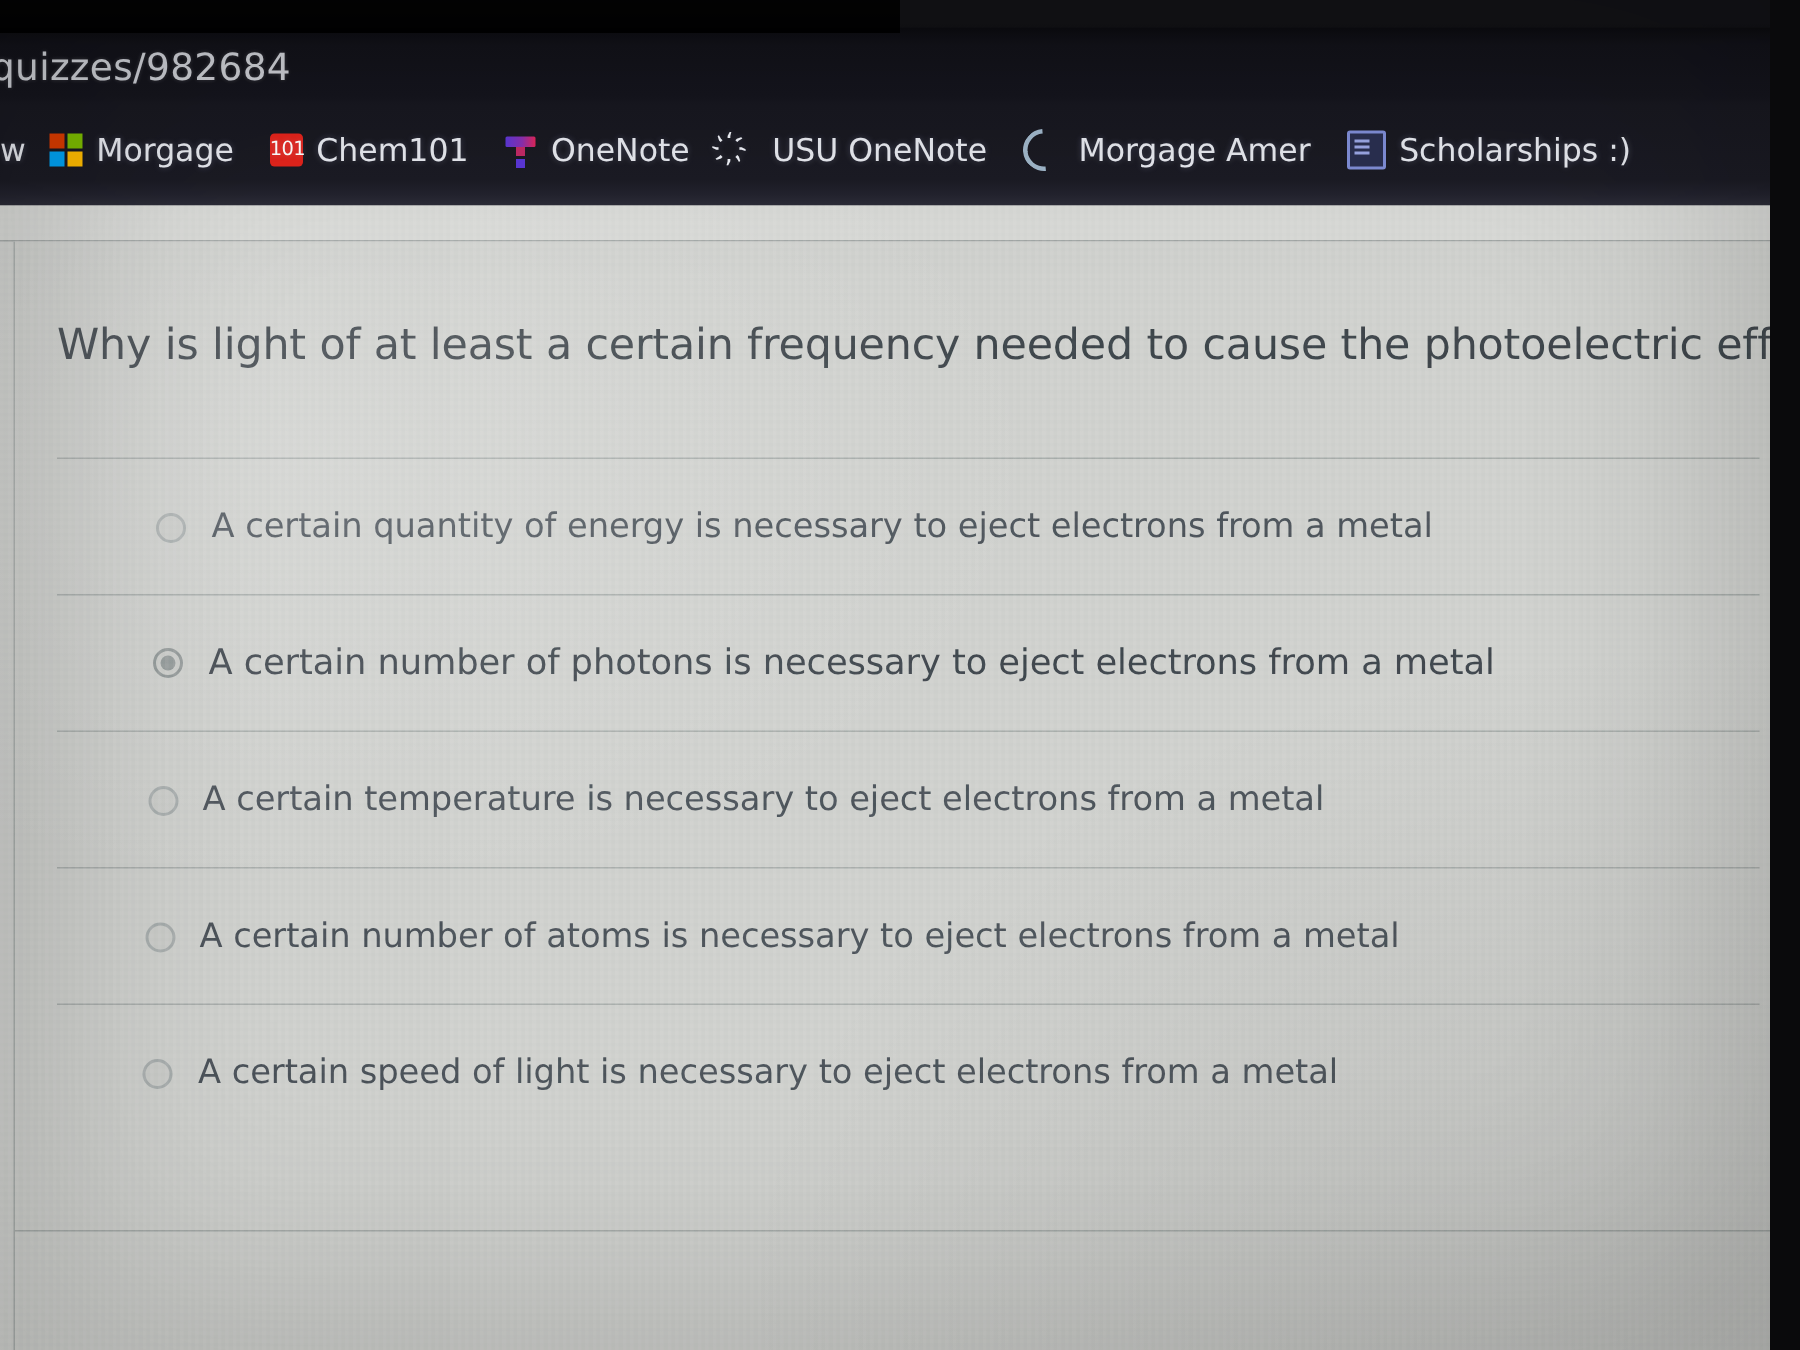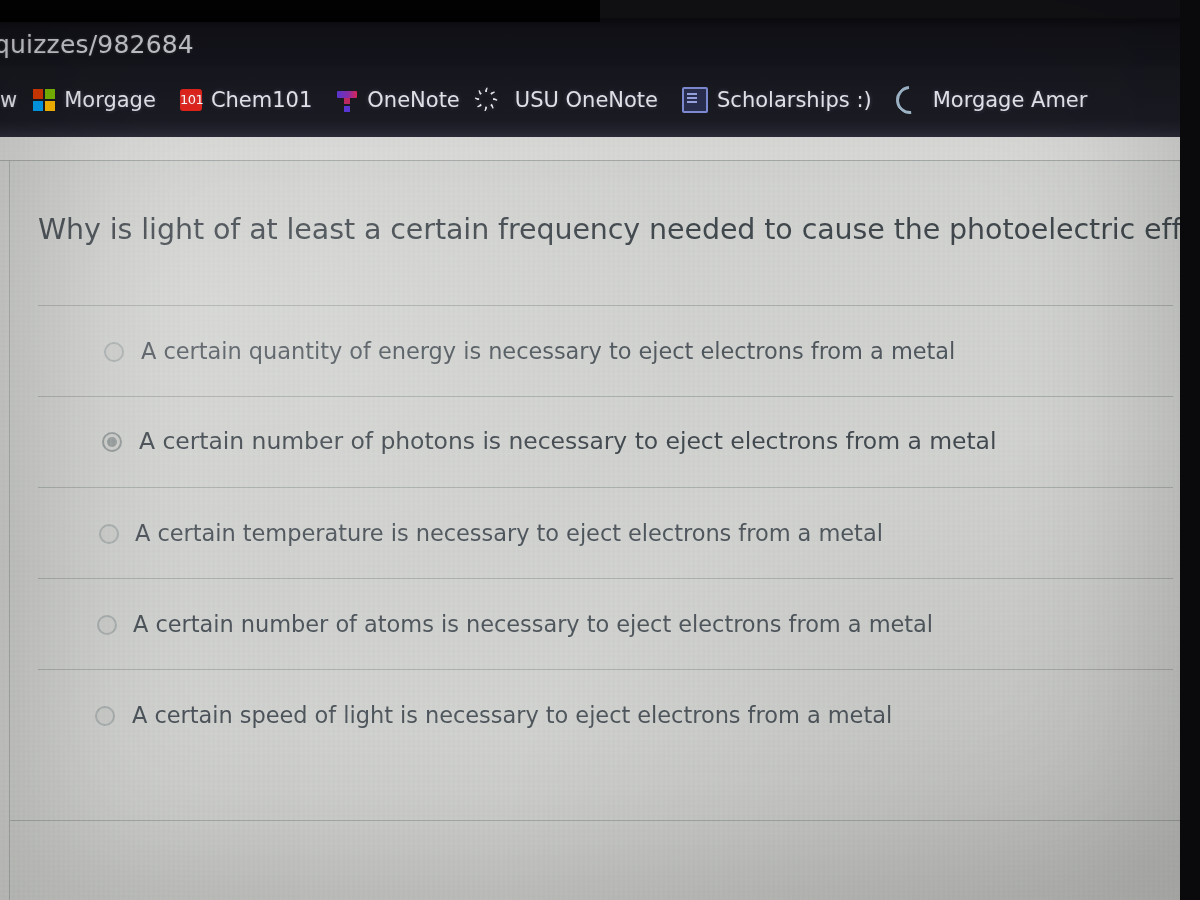--- a/index.html
+++ b/index.html
@@ -342,33 +342,33 @@
         </span>
         <span class="bm-label">OneNote</span>
       </div>
 
       <div class="bm">
         <span class="bm-ico ico-people">҉</span>
         <span class="bm-label">USU OneNote</span>
       </div>
 
       <div class="bm">
+        <span class="bm-ico ico-arc"></span>
+        <span class="bm-label">Morgage Amer</span>
+      </div>
+
+      <div class="bm">
         <span class="bm-ico ico-doc">
           <i></i>
             <i></i>
             <i></i>
         </span>
         <span class="bm-label">Scholarships :)</span>
       </div>
 
-      <div class="bm">
-        <span class="bm-ico ico-arc"></span>
-        <span class="bm-label">Morgage Amer</span>
-      </div>
-
     </div>
   </div>
 
   <div class="page">
     <div class="page-topband"></div>
 
     <div class="quiz-card">
 
       <div class="question-text">Why is light of at least a certain frequency needed to cause the photoelectric effect?</div>
 

